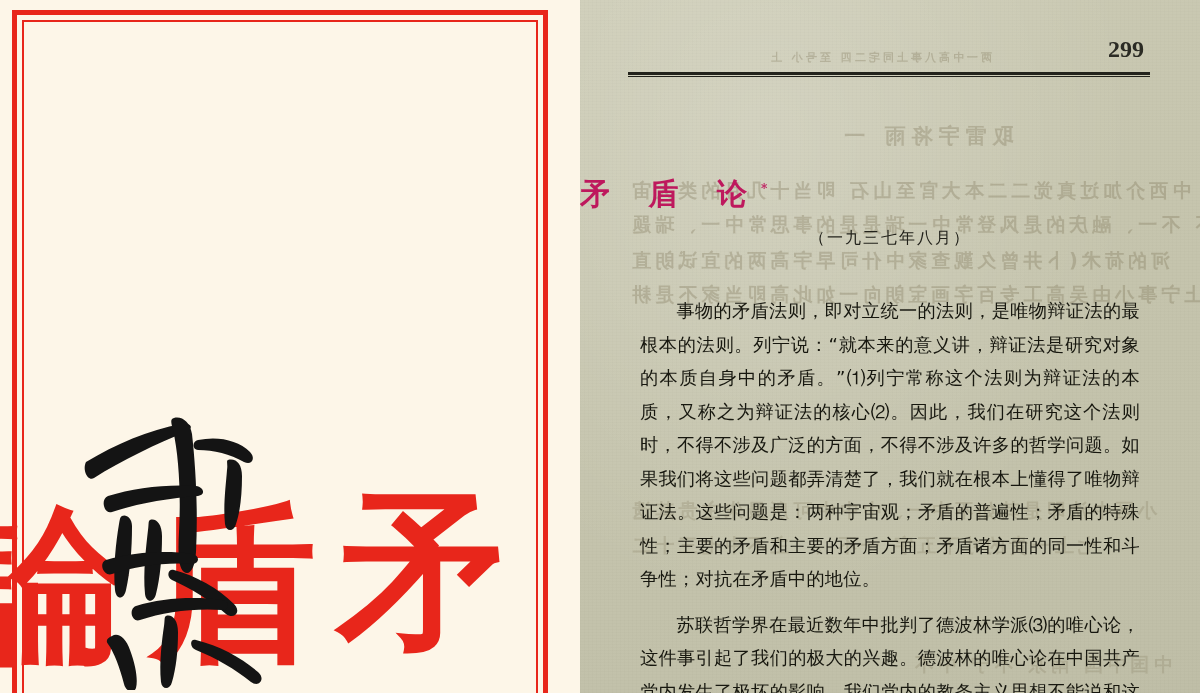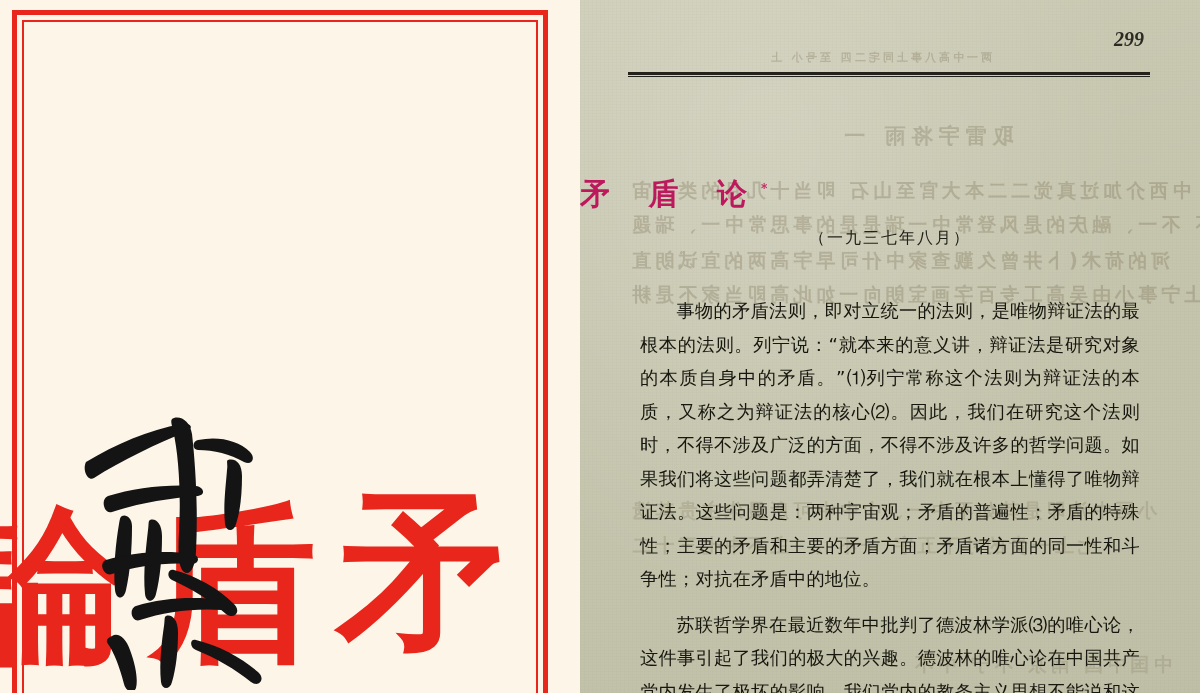--- a/index.html
+++ b/index.html
@@ -125,26 +125,25 @@
   .ghost.g4 { left: 48px;  top: 212px; font-size: 19px; letter-spacing: 4px; }
   .ghost.g5 { left: 48px;  top: 248px; font-size: 19px; letter-spacing: 4px; }
   .ghost.g6 { left: 48px;  top: 282px; font-size: 19px; letter-spacing: 4px; }
   .ghost.g7 { left: 48px;  top: 498px; font-size: 19px; letter-spacing: 4px; opacity:.75;}
   .ghost.g8 { left: 48px;  top: 533px; font-size: 19px; letter-spacing: 4px; opacity:.7;}
   .ghost.g9 { left: 330px; top: 652px; font-size: 19px; letter-spacing: 4px; opacity:.7;}
 
   .page-number {
     position: absolute;
     right: 56px;
-    top: 28px;
+    top: 36px;
     font-family: "Liberation Serif", serif;
     font-weight: bold;
-    font-size: 20px;
+    font-size: 24px;
     color: #2b2b24;
-    font-style: italic;
   }
   .rule-double {
     position: absolute;
     left: 48px;
     right: 50px;
     top: 72px;
     height: 5px;
     border-top: 3px solid #23231c;
     border-bottom: 1px solid #23231c;
     box-sizing: border-box;

